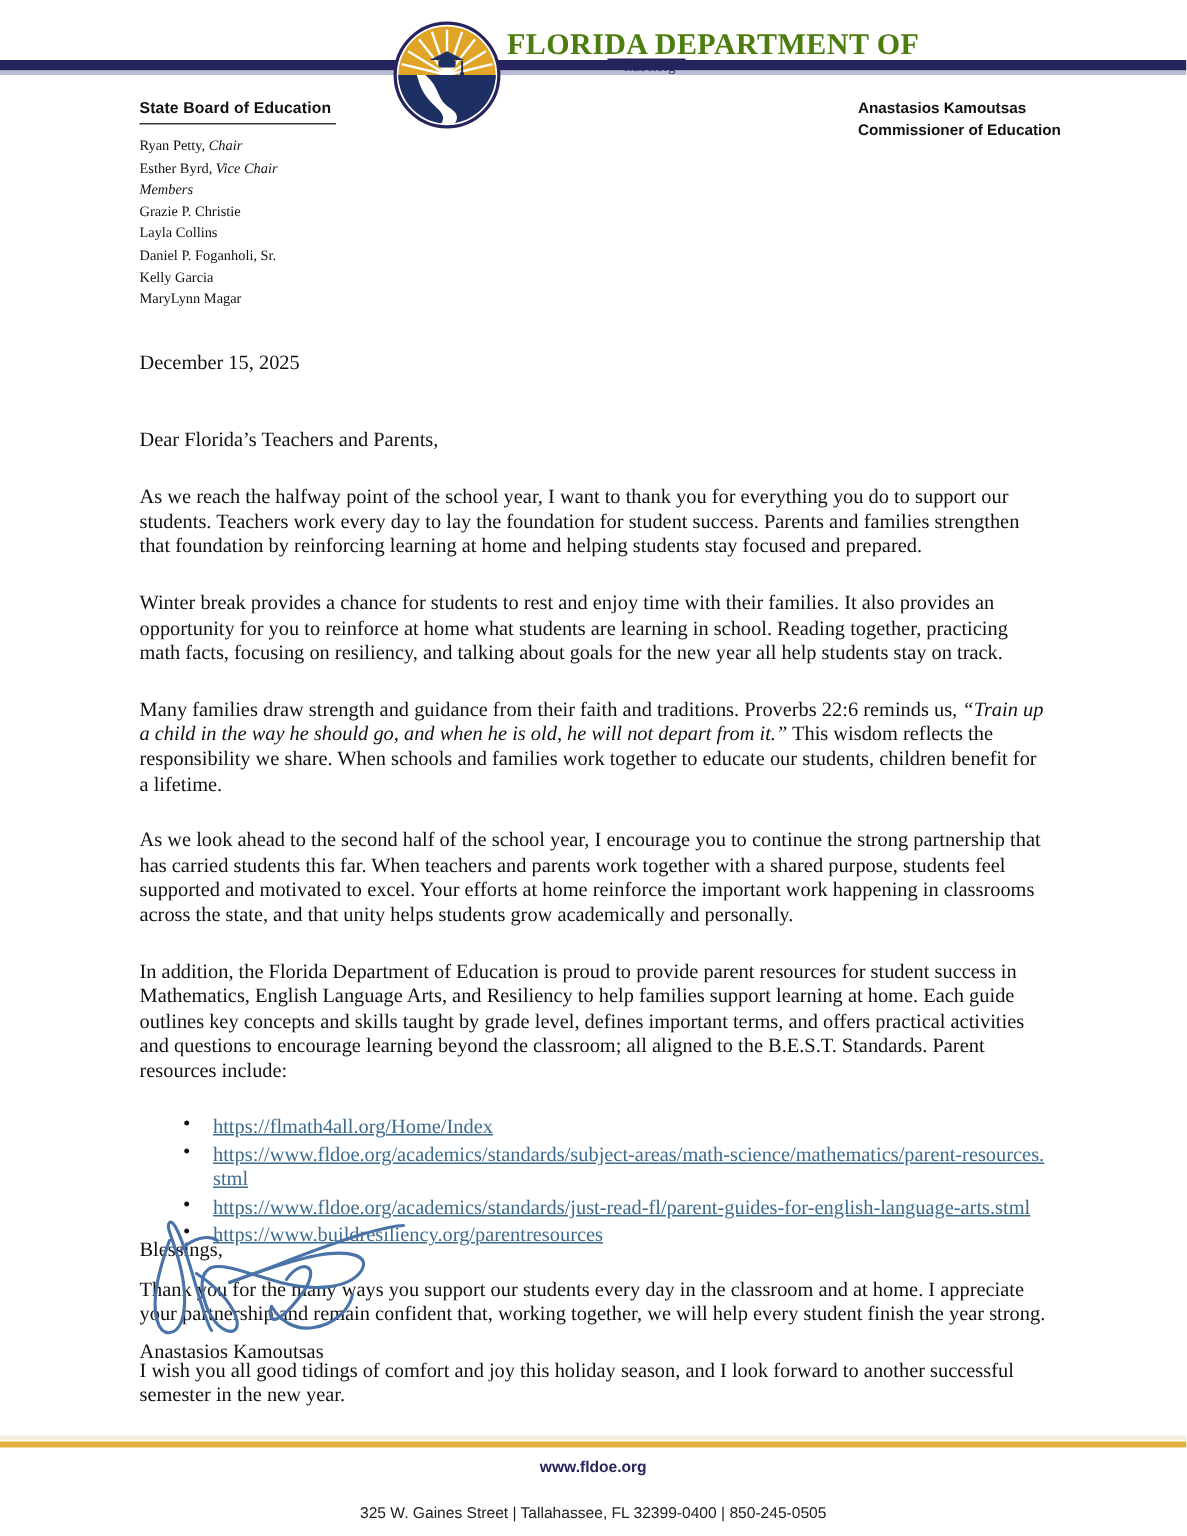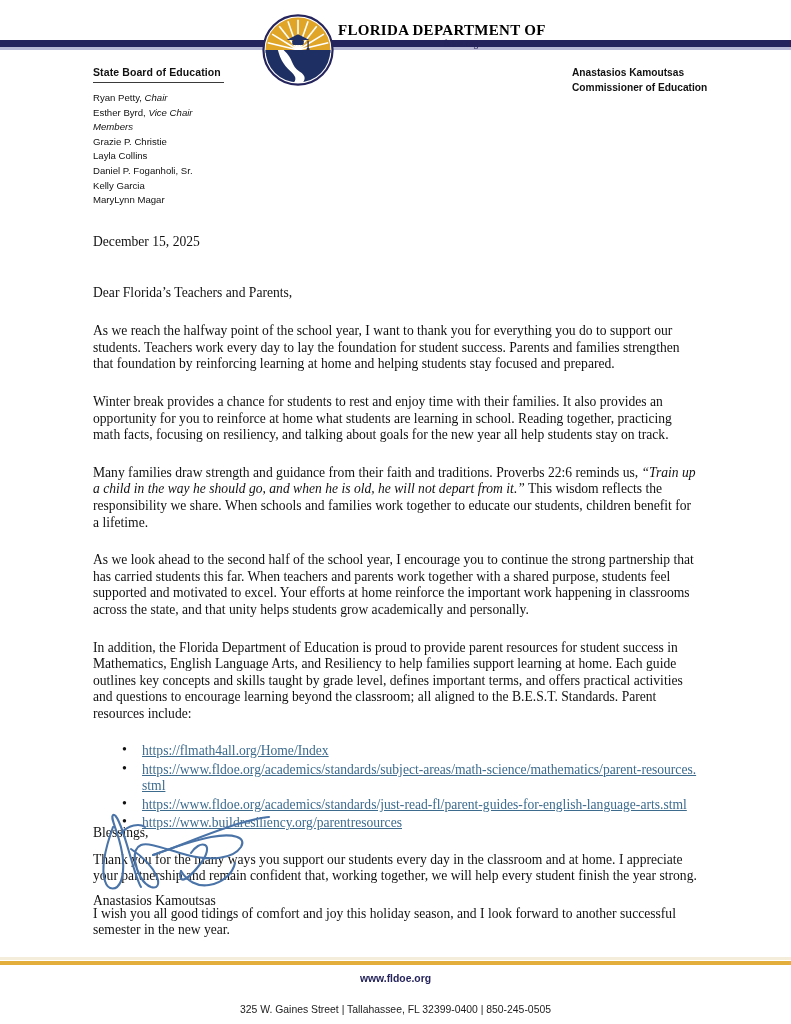--- a/index.html
+++ b/index.html
@@ -47,40 +47,41 @@
   }
   .logo-text {
     position: absolute;
     left: 76px;
     top: 8px;
     width: 190px;
   }
   .logo-line1 {
     font-family: "Liberation Serif", serif;
     font-weight: bold;
-    color: #000000;
-    font-size: 15px;
+    color: #4d7c0f;
+    font-size: 20px;
     letter-spacing: 0.3px;
     line-height: 16px;
     white-space: nowrap;
   }
   .logo-line2 {
     font-family: "Liberation Serif", serif;
     font-weight: bold;
     color: #e0a526;
     font-size: 29px;
     line-height: 30px;
     letter-spacing: 0.5px;
     white-space: nowrap;
   }
   .logo-url-row {
     display: flex;
     align-items: center;
     justify-content: center;
     margin-top: 1px;
+    flex-direction: column;
   }
   .logo-url-dash {
     height: 1px;
     background: #25245c;
     width: 52px;
     margin-right: 4px;
   }
   .logo-url {
     font-family: "Liberation Serif", serif;
     font-size: 9.5px;
@@ -104,21 +105,21 @@
     white-space: nowrap;
   }
   .sbe-divider {
     margin-top: 4px;
     margin-bottom: 8px;
     height: 1px;
     background: #3a3a3a;
     width: 131px;
   }
   .sbe-list {
-    font-family: Liberation Sans, sans-serif;
+    font-family: Liberation Serif, serif;
     font-size: 9.6px;
     color: #111111;
     line-height: 14.6px;
   }
   .sbe-list .it { font-style: italic; }
 
   .commissioner-block {
     position: absolute;
     left: 572px;
     top: 66px;

